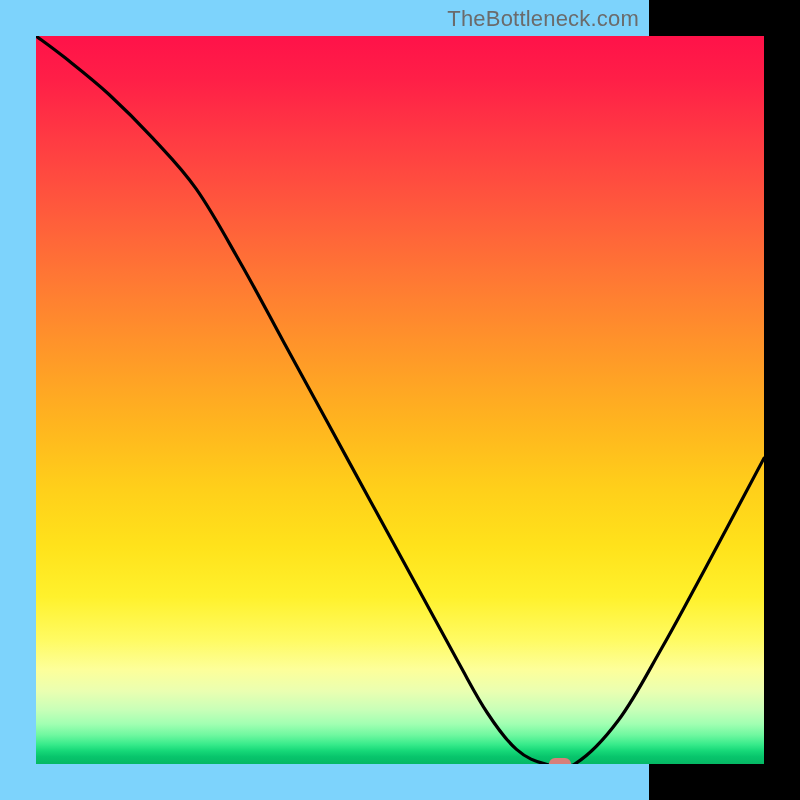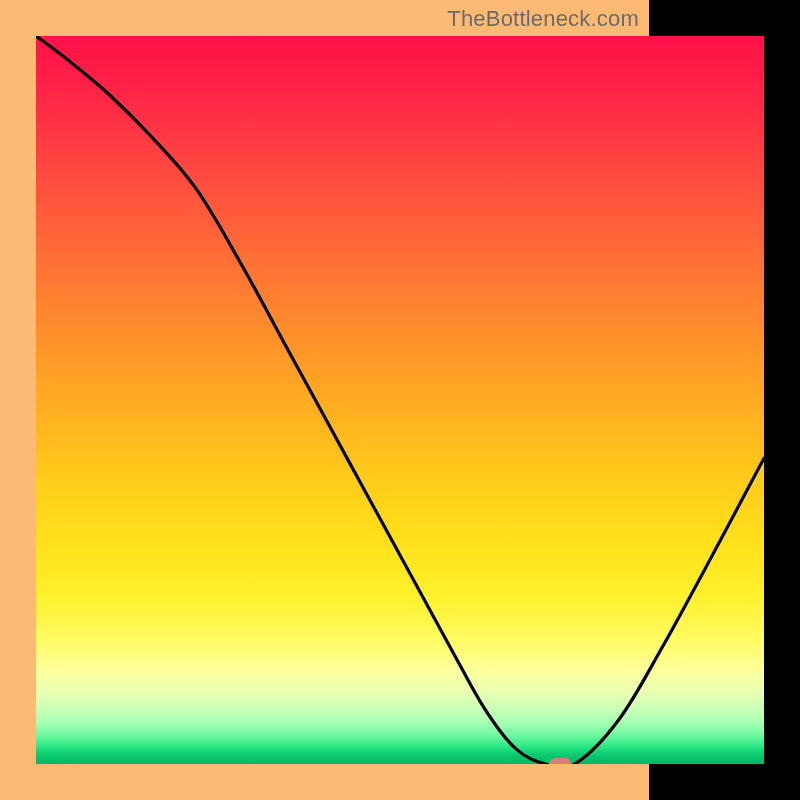--- a/index.html
+++ b/index.html
@@ -9,21 +9,21 @@
     height: 800px;
     background: #000;
     overflow: hidden;
   }
   .frame {
     position: absolute;
     left: 0;
     top: 0;
     width: 649px;
     height: 800px;
-    background: #fdba74;
+    background: #7dd3fc;
     text-align: right;
   }
   .plot-area {
     position: absolute;
     left: 36px;
     top: 36px;
     width: 728px;
     height: 728px;
     overflow: hidden;
   }

